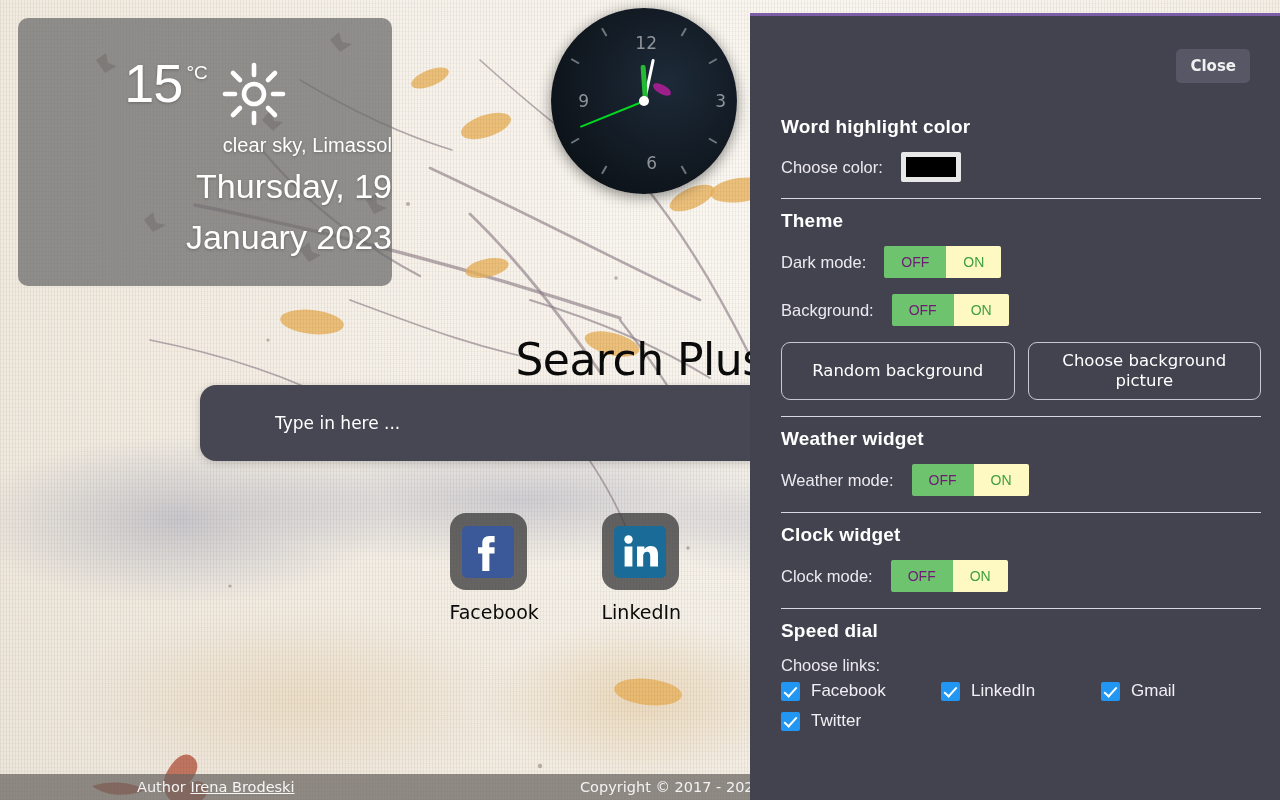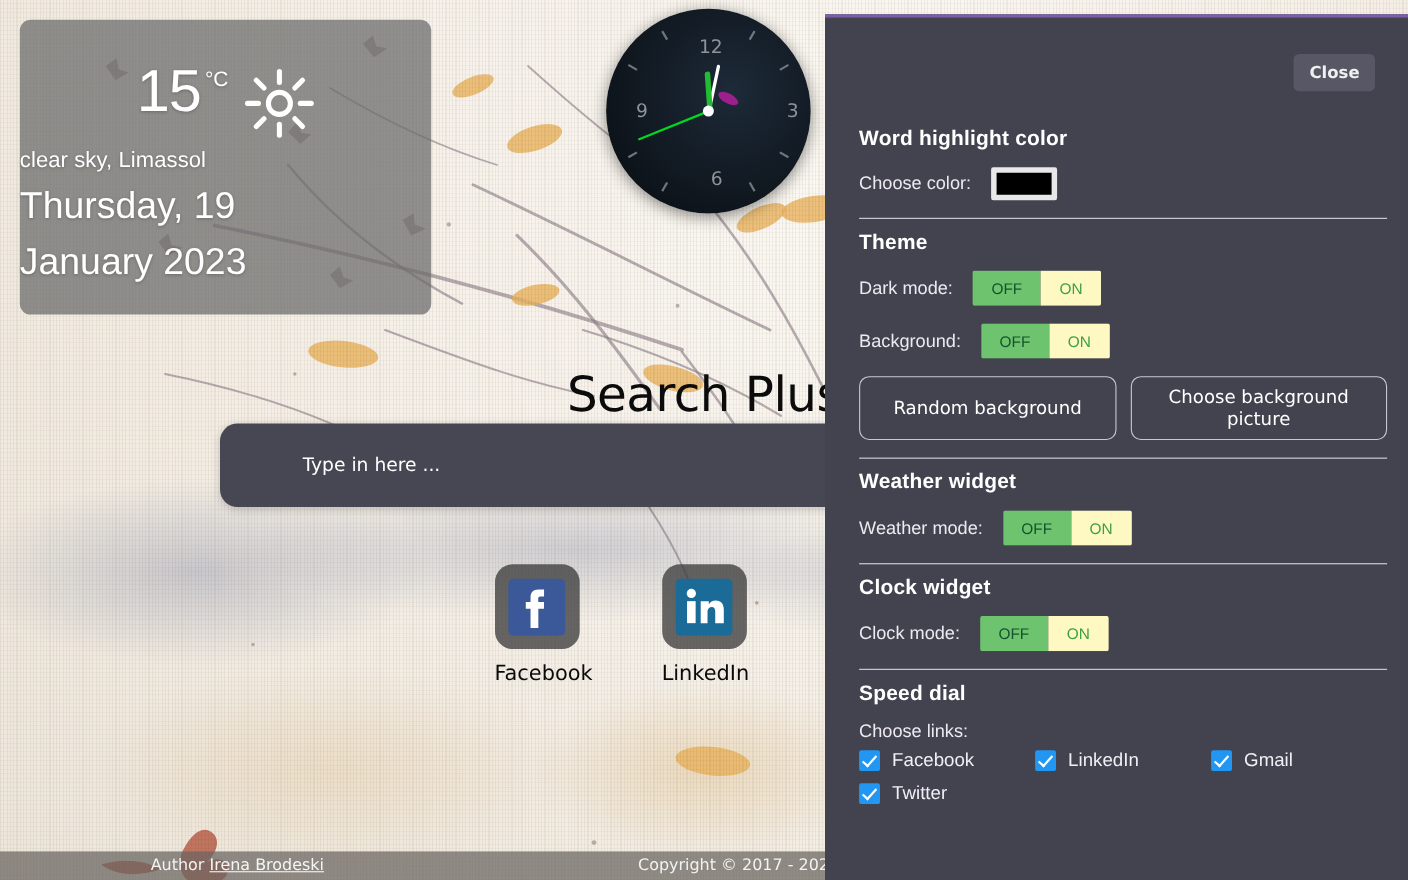--- a/index.html
+++ b/index.html
@@ -38,21 +38,21 @@
   #bg-branches { position: absolute; inset: 0; }
   #bg-speck { position: absolute; inset: 0; }
 
   
   #weather-widget {
     position: absolute; left: 18px; top: 18px;
     width: 374px; height: 268px;
     background: rgba(108,108,108,.74);
     border-radius: 10px;
     color: #fff;
-    text-align: left;
+    text-align: right;
     padding-top: 40px;
     text-shadow: 0 1px 3px rgba(0,0,0,.25);
   }
   .wx-top { display: flex; align-items: flex-start; justify-content: center; gap: 4px; }
   .wx-temp { font-size: 54px; font-weight: 300; line-height: .95; letter-spacing: -1px; }
   .wx-unit { font-size: 19px; font-weight: 400; padding-top: 4px; }
   .wx-icon { margin-left: 10px; margin-top: 4px; }
   .wx-desc { font-size: 20px; font-weight: 300; margin-top: 4px; letter-spacing: .1px; }
   .wx-date { font-size: 34px; font-weight: 300; line-height: 1.25; margin-top: 8px; }
 
@@ -198,21 +198,21 @@
 
   .toggle {
     display: inline-flex; margin-left: 18px; cursor: pointer;
     border-radius: 2px; overflow: hidden;
     font-family: "Liberation Sans", sans-serif;
   }
   .toggle .t-off {
     background: #6fc островов;
   }
   .t-off {
-    background: #6ec46e; color: #14532d;
+    background: #6ec46e; color: #701a75;
     padding: 8px 17px; font-size: 14px;
     display: flex; align-items: center; justify-content: center;
   }
   .t-on {
     background: #fef9c3; color: #3fa03f;
     padding: 8px 17px; font-size: 14px;
     display: flex; align-items: center; justify-content: center;
   }
 
   .bg-buttons { display: flex; gap: 13px; margin-top: 4px; }

